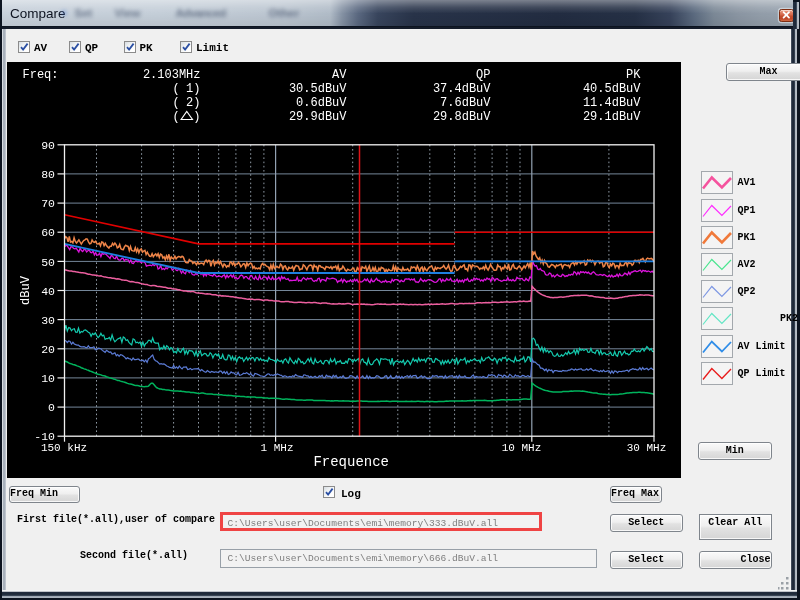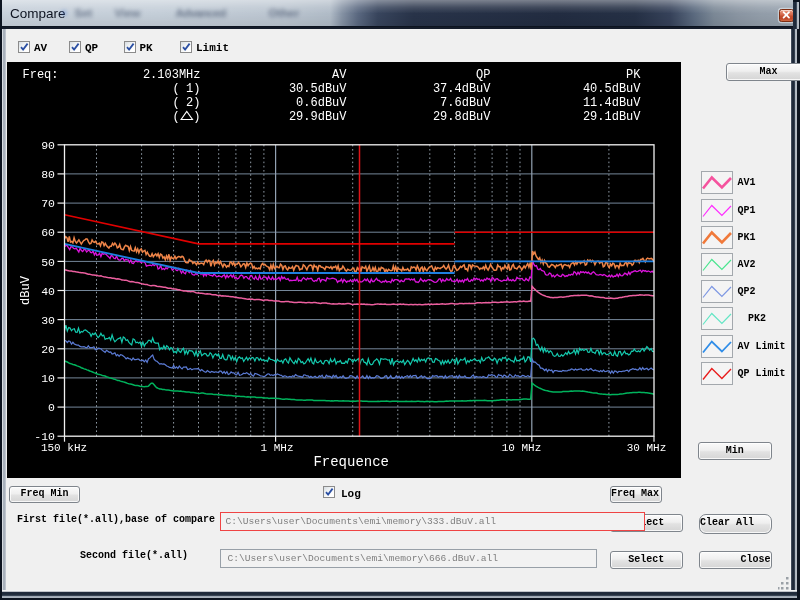--- a/index.html
+++ b/index.html
@@ -194,44 +194,44 @@
 <svg width="30" height="21" style="display:block">
       <polyline fill="none" stroke="#7d97e3" stroke-width="1.2" points="1,16.5 9.8,5.5 19.9,15.5 29,6"></polyline>
     </svg>
   </div>
 <div style="position:absolute;left:737.5px;top:286.2px;font:bold 10px 'Liberation Mono',monospace;color:#000">QP2</div>
 <div style="position:absolute;left:701px;top:307.4px;width:32px;height:23px;background:#f4f4f4;border:1px solid #a3a8ad;box-sizing:border-box">
 <svg width="30" height="21" style="display:block">
       <polyline fill="none" stroke="#63e6c5" stroke-width="1.2" points="1,16.5 9.8,5.5 19.9,15.5 29,6"></polyline>
     </svg>
   </div>
-<div style="position:absolute;left:748px;top:313.4px;font:bold 10px 'Liberation Mono',monospace;color:#000">PK2</div>
+<div style="position:absolute;left:780px;top:313.4px;font:bold 10px 'Liberation Mono',monospace;color:#000">PK2</div>
 <div style="position:absolute;left:701px;top:334.6px;width:32px;height:23px;background:#f4f4f4;border:1px solid #a3a8ad;box-sizing:border-box">
 <svg width="30" height="21" style="display:block">
       <polyline fill="none" stroke="#2f8de8" stroke-width="1.8" points="1,16.5 9.8,5.5 19.9,15.5 29,6"></polyline>
     </svg>
   </div>
 <div style="position:absolute;left:737.5px;top:340.6px;font:bold 10px 'Liberation Mono',monospace;color:#000">AV Limit</div>
 <div style="position:absolute;left:701px;top:361.8px;width:32px;height:23px;background:#f4f4f4;border:1px solid #a3a8ad;box-sizing:border-box">
 <svg width="30" height="21" style="display:block">
       <polyline fill="none" stroke="#e81d1d" stroke-width="1.4" points="1,16.5 9.8,5.5 19.9,15.5 29,6"></polyline>
     </svg>
   </div>
 <div style="position:absolute;left:737.5px;top:367.8px;font:bold 10px 'Liberation Mono',monospace;color:#000">QP Limit</div>
 <div style="position:absolute;left:726px;top:63px;width:85px;height:17.5px;box-sizing:border-box;border:1px solid #7f858c;border-radius:3px;background:linear-gradient(#fafafa,#efefef 45%,#e2e2e2 55%,#d5d5d5);box-shadow:inset 0 0 0 1px rgba(255,255,255,.8);font:bold 10px 'Liberation Mono',monospace;color:#000;text-align:center;line-height:15.5px">Max</div>
 <div style="position:absolute;left:698px;top:442px;width:73.5px;height:17.5px;box-sizing:border-box;border:1px solid #7f858c;border-radius:3px;background:linear-gradient(#fafafa,#efefef 45%,#e2e2e2 55%,#d5d5d5);box-shadow:inset 0 0 0 1px rgba(255,255,255,.8);font:bold 10px 'Liberation Mono',monospace;color:#000;text-align:center;line-height:15.5px">Min</div>
-<div style="position:absolute;left:9px;top:486px;width:71px;height:16.5px;box-sizing:border-box;border:1px solid #7f858c;border-radius:3px;background:linear-gradient(#fafafa,#efefef 45%,#e2e2e2 55%,#d5d5d5);box-shadow:inset 0 0 0 1px rgba(255,255,255,.8);font:bold 10px 'Liberation Mono',monospace;color:#000;text-align:center;line-height:14.5px">Freq Min</div>
+<div style="position:absolute;left:9px;top:486px;width:71px;height:16.5px;box-sizing:border-box;border:1px solid #7f858c;border-radius:3px;background:linear-gradient(#fafafa,#efefef 45%,#e2e2e2 55%,#d5d5d5);box-shadow:inset 0 0 0 1px rgba(255,255,255,.8);font:bold 10px 'Liberation Mono',monospace;color:#000;text-align:left;line-height:14.5px">Freq Min</div>
 <div style="position:absolute;left:610px;top:486px;width:52px;height:16.5px;box-sizing:border-box;border:1px solid #7f858c;border-radius:3px;background:linear-gradient(#fafafa,#efefef 45%,#e2e2e2 55%,#d5d5d5);box-shadow:inset 0 0 0 1px rgba(255,255,255,.8);font:bold 10px 'Liberation Mono',monospace;color:#000;text-align:left;line-height:14.5px">Freq Max</div>
 <div style="position:absolute;left:610px;top:514px;width:72.5px;height:17.5px;box-sizing:border-box;border:1px solid #7f858c;border-radius:3px;background:linear-gradient(#fafafa,#efefef 45%,#e2e2e2 55%,#d5d5d5);box-shadow:inset 0 0 0 1px rgba(255,255,255,.8);font:bold 10px 'Liberation Mono',monospace;color:#000;text-align:center;line-height:15.5px">Select</div>
-<div style="position:absolute;left:699px;top:514px;width:72.5px;height:20px;box-sizing:border-box;border:1px solid #7f858c;border-radius:7px;background:linear-gradient(#fafafa,#efefef 45%,#e2e2e2 55%,#d5d5d5);box-shadow:inset 0 0 0 1px rgba(255,255,255,.8);font:bold 10px 'Liberation Mono',monospace;color:#000;text-align:left;line-height:15.5px">Clear All</div>
+<div style="position:absolute;left:699px;top:514px;width:72.5px;height:26px;box-sizing:border-box;border:1px solid #7f858c;border-radius:0;background:linear-gradient(#fafafa,#efefef 45%,#e2e2e2 55%,#d5d5d5);box-shadow:inset 0 0 0 1px rgba(255,255,255,.8);font:bold 10px 'Liberation Mono',monospace;color:#000;text-align:center;line-height:15.5px">Clear All</div>
 <div style="position:absolute;left:610px;top:551px;width:72.5px;height:17.5px;box-sizing:border-box;border:1px solid #7f858c;border-radius:3px;background:linear-gradient(#fafafa,#efefef 45%,#e2e2e2 55%,#d5d5d5);box-shadow:inset 0 0 0 1px rgba(255,255,255,.8);font:bold 10px 'Liberation Mono',monospace;color:#000;text-align:center;line-height:15.5px">Select</div>
 <div style="position:absolute;left:699px;top:551px;width:72.5px;height:17.5px;box-sizing:border-box;border:1px solid #7f858c;border-radius:3px;background:linear-gradient(#fafafa,#efefef 45%,#e2e2e2 55%,#d5d5d5);box-shadow:inset 0 0 0 1px rgba(255,255,255,.8);font:bold 10px 'Liberation Mono',monospace;color:#000;text-align:right;line-height:15.5px">Close</div>
 
-<div style="position:absolute;left:17px;top:514px;font:bold 10px 'Liberation Mono',monospace;color:#000">First file(*.all),base of compare</div>
-<div style="position:absolute;left:219.5px;top:512px;width:425px;height:18.5px;box-sizing:border-box;border:1px solid #ef4444;background:#f2f2f2;font:9.6px 'Liberation Mono',monospace;color:#7e7e7e;line-height:17px;padding-left:5px;white-space:nowrap;overflow:hidden">C:\Users\user\Documents\emi\memory\333.dBuV.all</div>
+<div style="position:absolute;left:17px;top:514px;font:bold 10px 'Liberation Mono',monospace;color:#000">First file(*.all),user of compare</div>
+<div style="position:absolute;left:219.5px;top:512px;width:322px;height:18.5px;box-sizing:border-box;border:3px solid #ef4444;background:#f2f2f2;font:9.6px 'Liberation Mono',monospace;color:#7e7e7e;line-height:17px;padding-left:5px;white-space:nowrap;overflow:hidden">C:\Users\user\Documents\emi\memory\333.dBuV.all</div>
 <div style="position:absolute;left:80px;top:550px;font:bold 10px 'Liberation Mono',monospace;color:#000">Second file(*.all)</div>
 <div style="position:absolute;left:219.5px;top:549px;width:377.5px;height:18.5px;box-sizing:border-box;border:1px solid #98a0a8;background:#f2f2f2;font:9.6px 'Liberation Mono',monospace;color:#7e7e7e;line-height:17px;padding-left:7px;white-space:nowrap;overflow:hidden">C:\Users\user\Documents\emi\memory\666.dBuV.all</div>
 
 <svg style="position:absolute;left:778px;top:577px" width="12" height="13">
 <g fill="#9aa0a6">
       <rect x="8" y="0" width="2.5" height="2.5"></rect>
       <rect x="8" y="5" width="2.5" height="2.5"></rect>
       <rect x="8" y="10" width="2.5" height="2.5"></rect>
       <rect x="3" y="5" width="2.5" height="2.5"></rect>
       <rect x="3" y="10" width="2.5" height="2.5"></rect>

